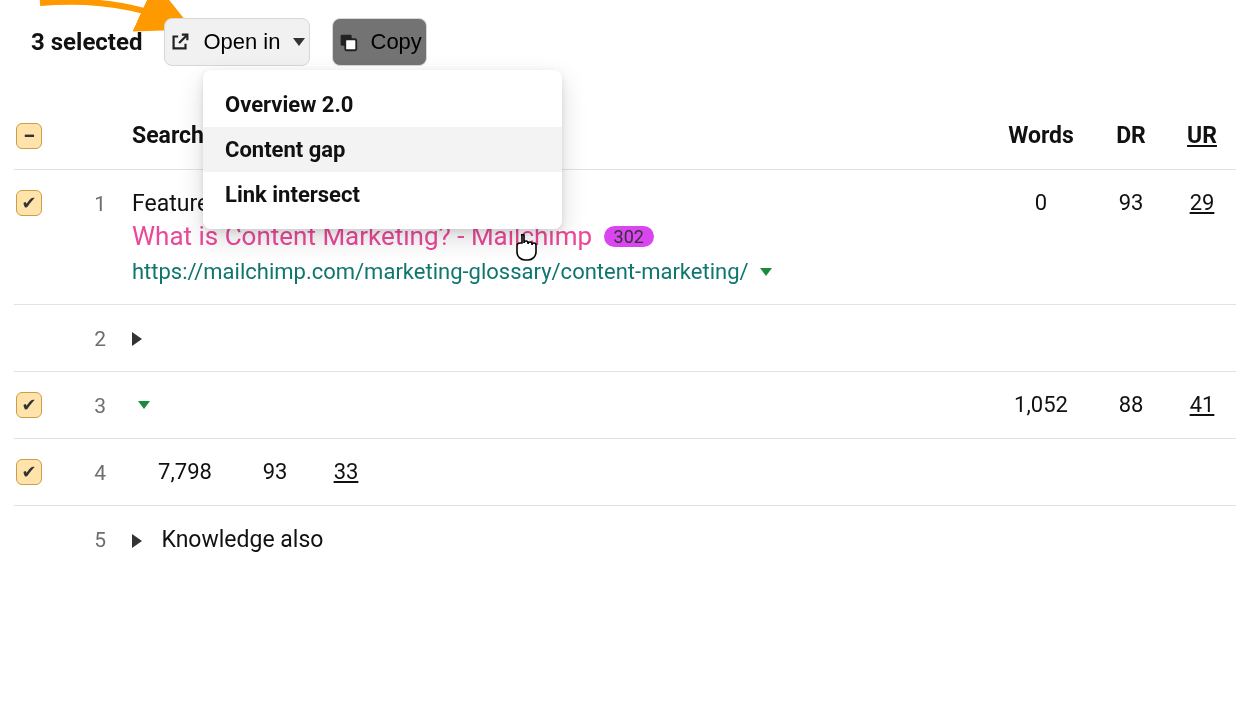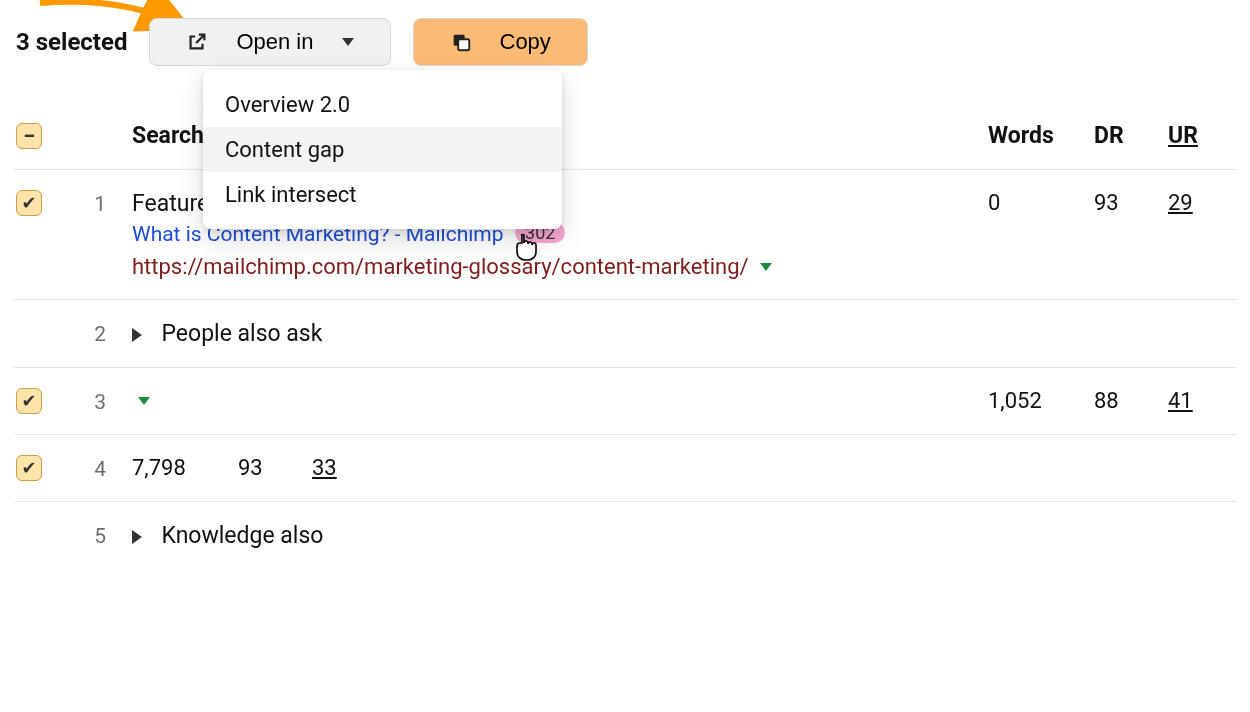--- a/index.html
+++ b/index.html
@@ -14,52 +14,53 @@
       height: 712px;
     }
     .toolbar {
       display: flex;
       align-items: center;
       gap: 22px;
       padding-left: 2px;
       height: 48px;
       position: relative;
     }
-    .sel-text { font-weight: 700; font-size: 24px; }
+    .sel-text { font-weight: 700; font-size: 24px; margin-left: 15px; }
     .btn {
       display: inline-flex;
       align-items: center;
-      gap: 28px;
+      gap: 12px;
       height: 48px;
-      padding: 0 36px;
+      padding: 0 4px;
       border-radius: 8px;
       border: 1.5px solid #d7d7d7;
       background: #f1f1f1;
       font-size: 22px;
       cursor: pointer;
     }
-    .btn.white { background: #fdba74; align-items: center; }
+    .btn.white { background: #737373; align-items: center; }
     .btn svg { flex: 0 0 auto; }
     .caret-down {
       width: 0; height: 0;
       border-left: 6px solid transparent;
       border-right: 6px solid transparent;
       border-top: 8px solid #333;
     }
     
     .dropdown {
       position: absolute;
       left: 189px;
       top: 52px;
       width: 359px;
       background: #fff;
       border-radius: 8px;
       box-shadow: 0 10px 26px rgba(0,0,0,0.15), 0 2px 6px rgba(0,0,0,0.10);
       padding: 12px 0;
       z-index: 10;
+      font-weight: bold;
     }
     .dd-item {
       padding: 10px 22px;
       font-size: 22px;
       cursor: pointer;
     }
     .dd-item.hover { background: #f3f3f3; }
     
     .arrow-annot {
       position: absolute;
@@ -70,21 +71,21 @@
     .head-row {
       display: flex;
       align-items: center;
       margin-top: 56px;
       border-bottom: 1.5px solid #e3e3e3;
       padding-bottom: 20px;
     }
     .cb-col   { width: 60px;  display:flex; align-items:flex-start; }
     .idx-col  { width: 58px;  text-align:right; color:#6e6e6e; font-size:21px; padding-right: 26px; padding-top:2px;}
     .main-col { flex: 1 1 auto; min-width: 0; }
-    .num-col  { width: 106px; text-align:left; font-size:22px; }
+    .num-col  { width: 106px; text-align:center; font-size:22px; }
     .num-col.dr { width: 74px; }
     .num-col.ur { width: 68px; text-decoration: underline; }
     .head-row .idx-col { }
     .head-label { font-weight: 700; font-size: 23px; }
     .row {
       display: flex;
       align-items: flex-start;
       padding: 20px 0 20px 0;
       border-bottom: 1.5px solid #e3e3e3;
     }
@@ -95,33 +96,33 @@
       border-radius: 6px;
       background: #ffe3ab;
       display: inline-flex;
       align-items: center;
       justify-content: center;
       cursor: pointer;
       margin-left: 2px;
     }
     .checkbox .mark { font-size: 18px; color:#333; line-height:1;}
     .feat { font-size: 23px; color:#111; }
-    .title-link { color:#1d4ed8; font-size: 21px; text-decoration: none; }
+    .title-link { color:#ec4899; font-size: 26px; text-decoration: none; }
     .badge {
       display:inline-block;
-      background:#f9a8d4;
+      background:#d946ef;
       border-radius: 12px;
       padding: 0 10px;
       font-size: 18px;
       color:#333;
       vertical-align: 2px;
       margin-left: 6px;
     }
     .url {
-      color: #7f1d1d;
+      color: #0f766e;
       font-size: 22px;
       word-break: break-all;
       margin-top: 4px;
     }
     .url-caret {
       display:inline-block;
       width:0;height:0;
       border-left:6px solid transparent;
       border-right:6px solid transparent;
       border-top:8px solid #1b8a3a;
@@ -224,21 +225,20 @@
   <div class="num-col">0</div>
   <div class="num-col dr">93</div>
   <div class="num-col ur">29</div>
 </div>
 
 <div class="row">
   <div class="cb-col"></div>
   <div class="idx-col">2</div>
   <div class="main-col">
     <span class="expand-caret"></span>
-    <span class="feat">People also ask</span>
   </div>
   <div class="num-col"></div>
     <div class="num-col dr"></div>
     <div class="num-col ur"></div>
 </div>
 
 <div class="row">
   <div class="cb-col">
     <span class="checkbox">
         <span class="mark">✔</span>

